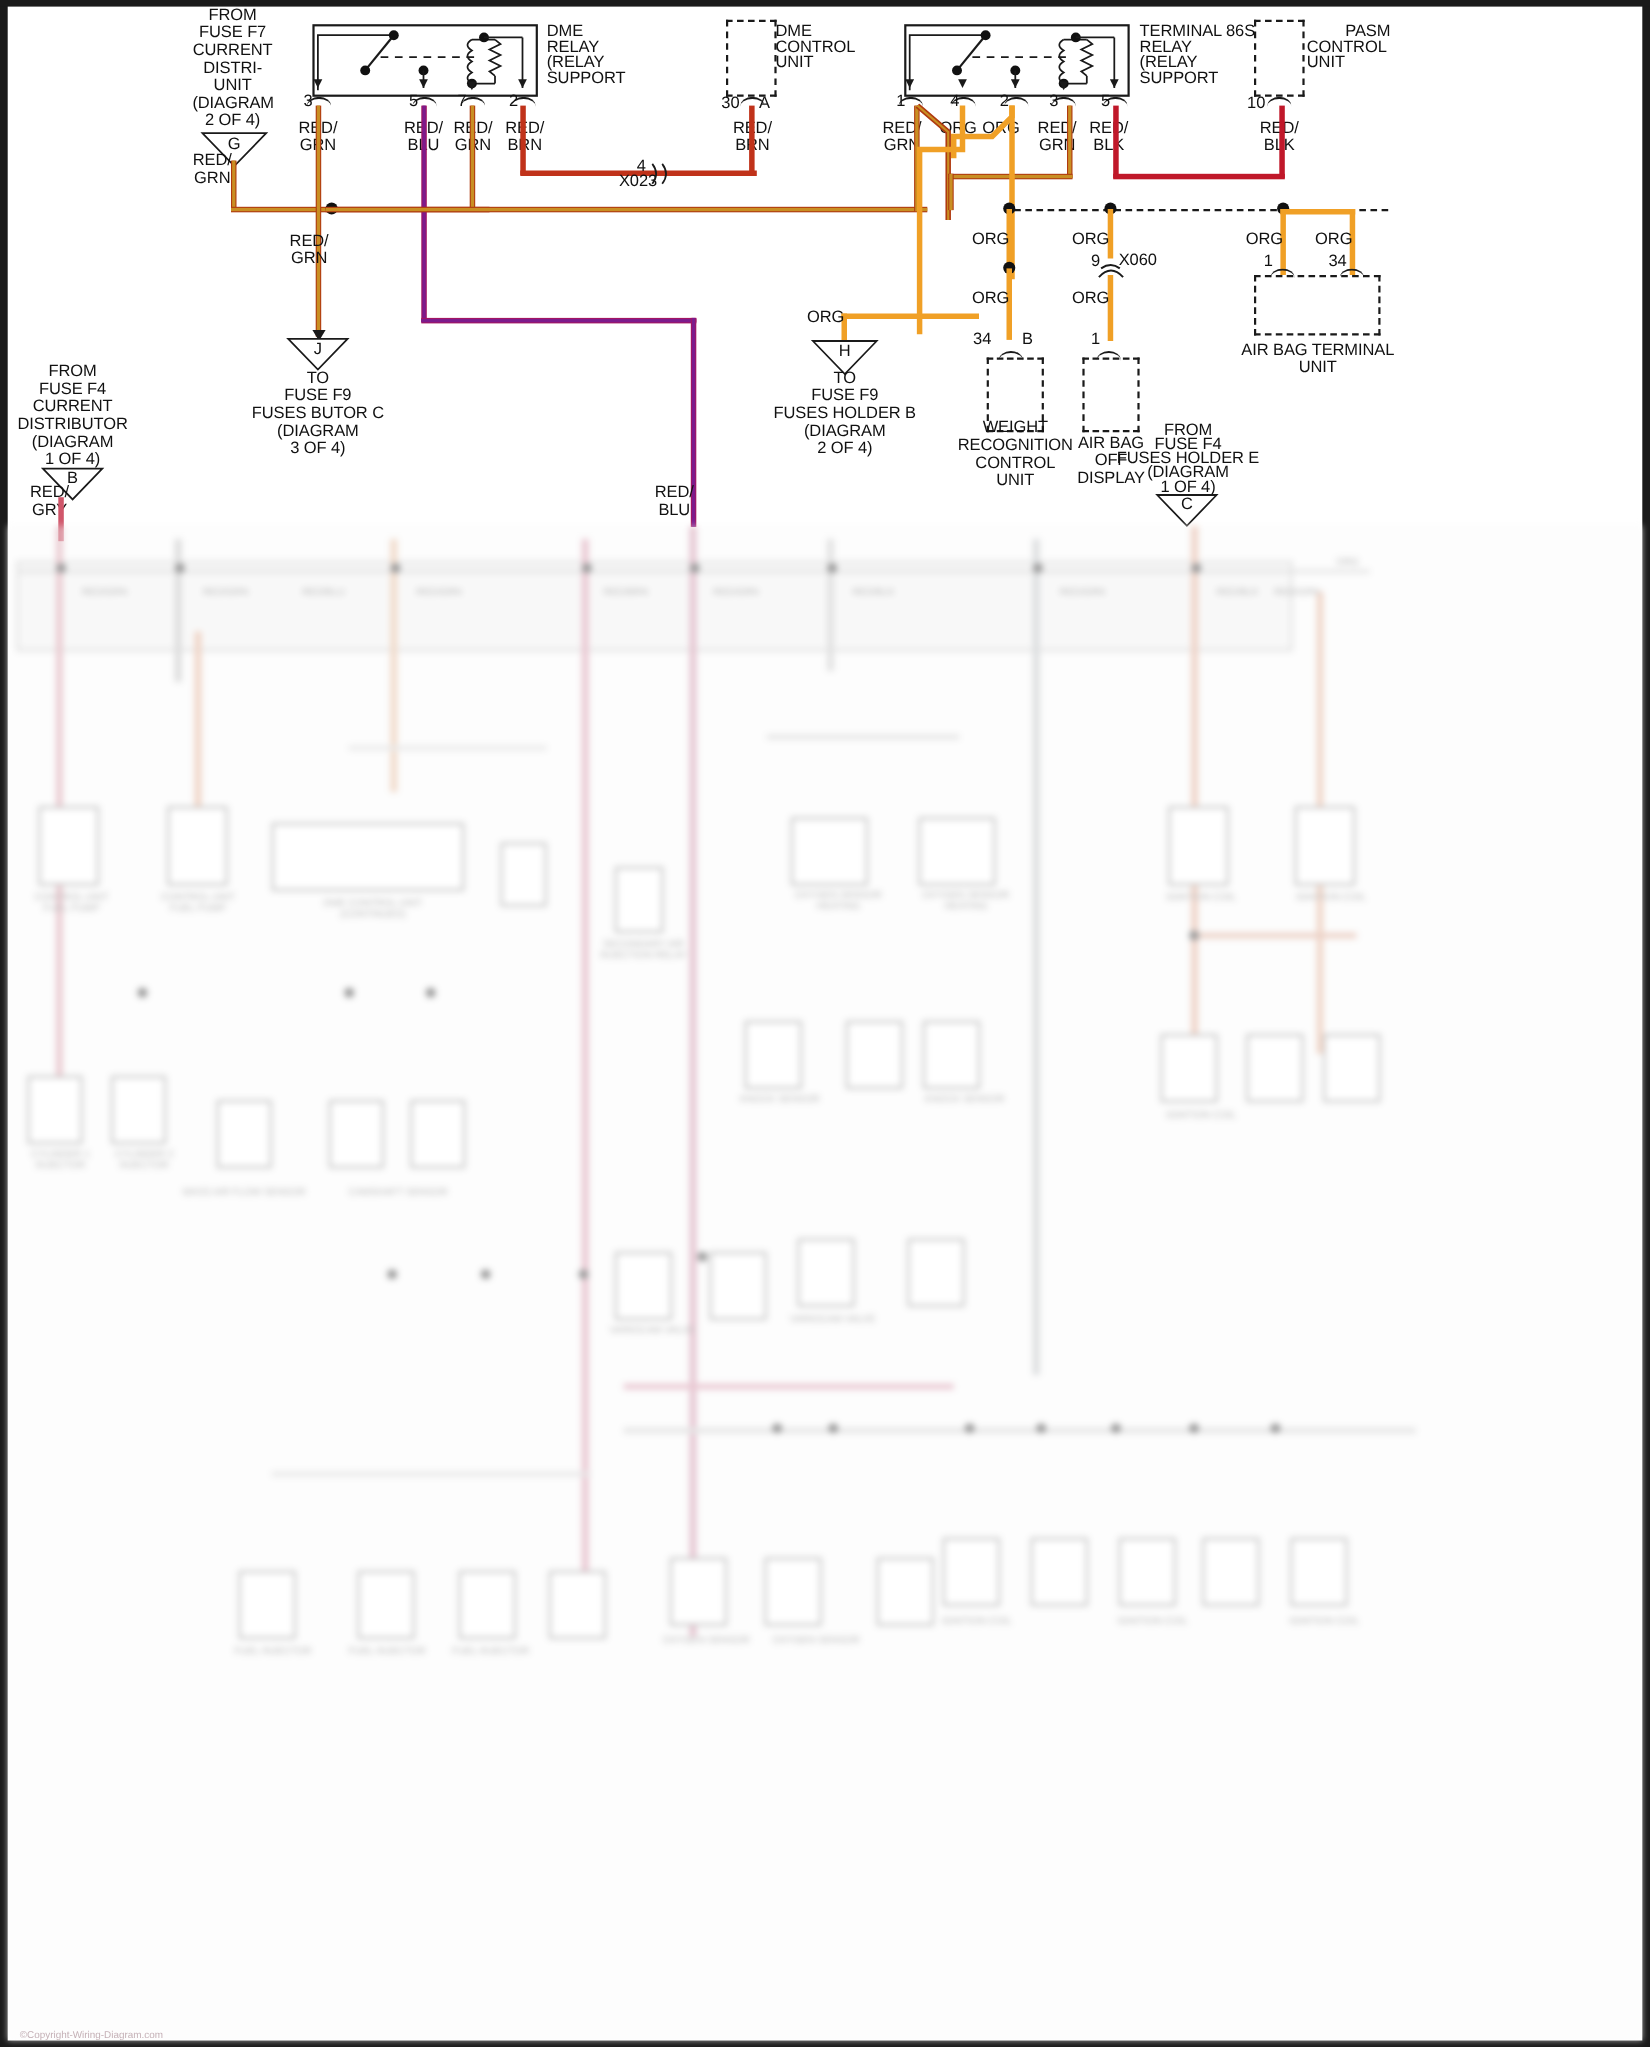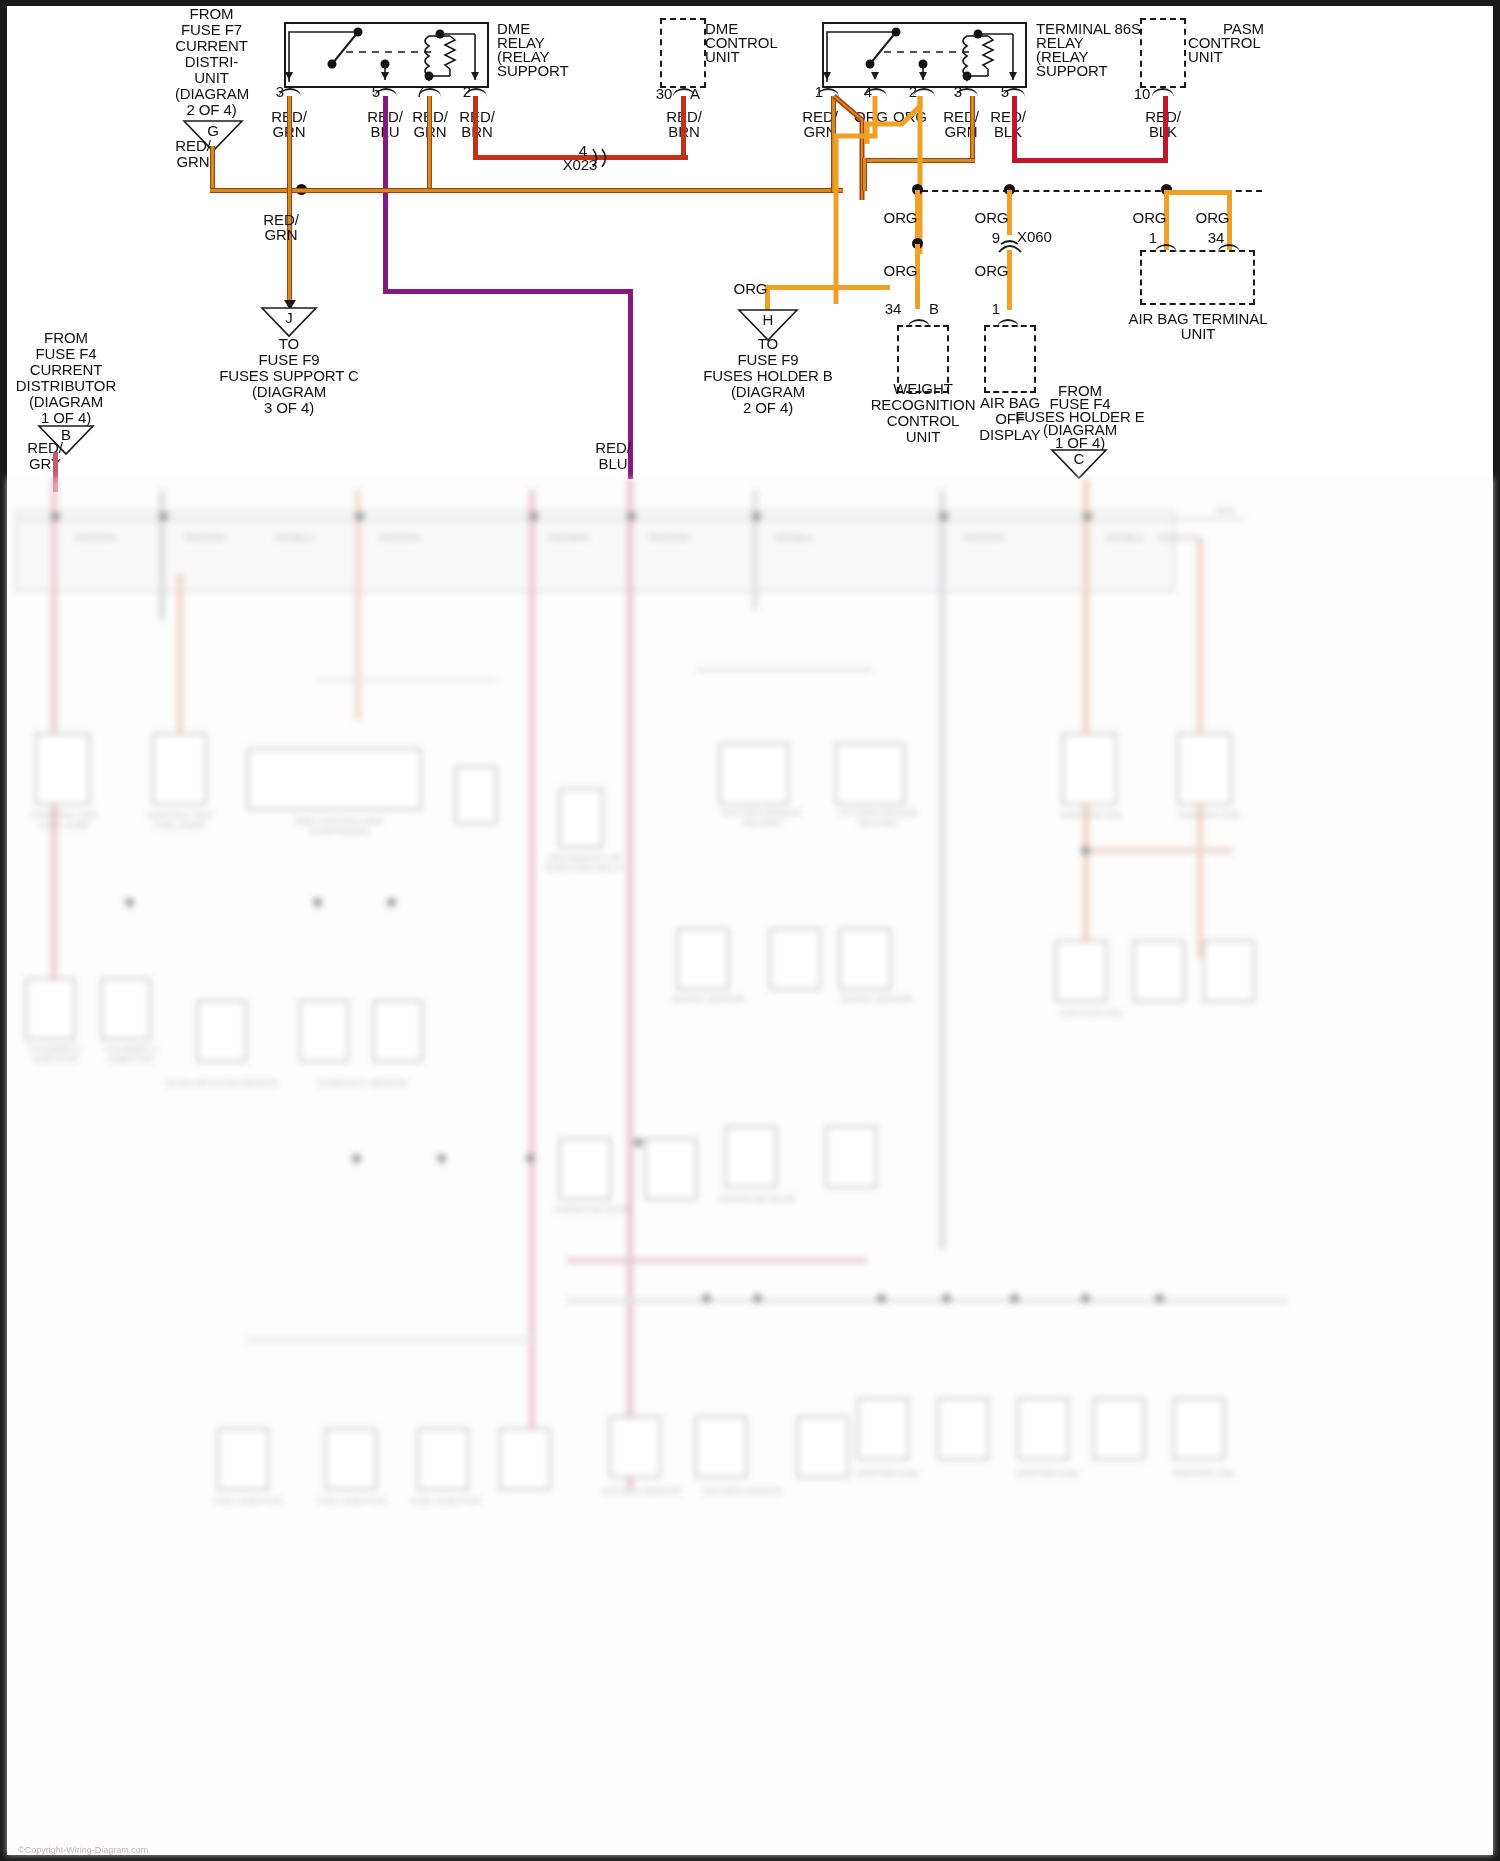--- a/index.html
+++ b/index.html
@@ -469,21 +469,21 @@
   <div class="lbl" style="left:14px; top:440px; width:62px;">RED/</div>
   <div class="lbl" style="left:14px; top:456px; width:62px;">GRY</div>
   <div class="w" style="left:53px; top:452px; width:5px; height:40px; background:#d0566a;"></div>
 
   <svg class="tri-svg" style="left:260px; top:306px;" width="58" height="32" viewBox="0 0 58 32">
     <polygon points="2,2 56,2 29,30" fill="#ffffff" stroke="#1a1a1a" stroke-width="1.6"></polygon>
   </svg>
   <div class="tri-letter" style="left:274px; top:309px;">J</div>
   <div class="lbl" style="left:229px; top:336px; width:120px;">TO</div>
   <div class="lbl" style="left:229px; top:352px; width:120px;">FUSE F9</div>
-  <div class="lbl" style="left:211px; top:368px; width:156px;">FUSES SUPPORT C</div>
+  <div class="lbl" style="left:211px; top:368px; width:156px;">FUSES BUTOR C</div>
   <div class="lbl" style="left:229px; top:384px; width:120px;">(DIAGRAM</div>
   <div class="lbl" style="left:229px; top:400px; width:120px;">3 OF 4)</div>
 
   <div class="lbl" style="left:582px; top:440px; width:62px;">RED/</div>
   <div class="lbl" style="left:582px; top:456px; width:62px;">BLU</div>
 
   <div id="lower">
 
     <div class="bus" style="left:8px; top:32px; width:1160px; height:82px;"></div>
     <div class="ln" style="left:8px; top:40px; width:1230px; height:3px; background:#d0d0d0;"></div>

